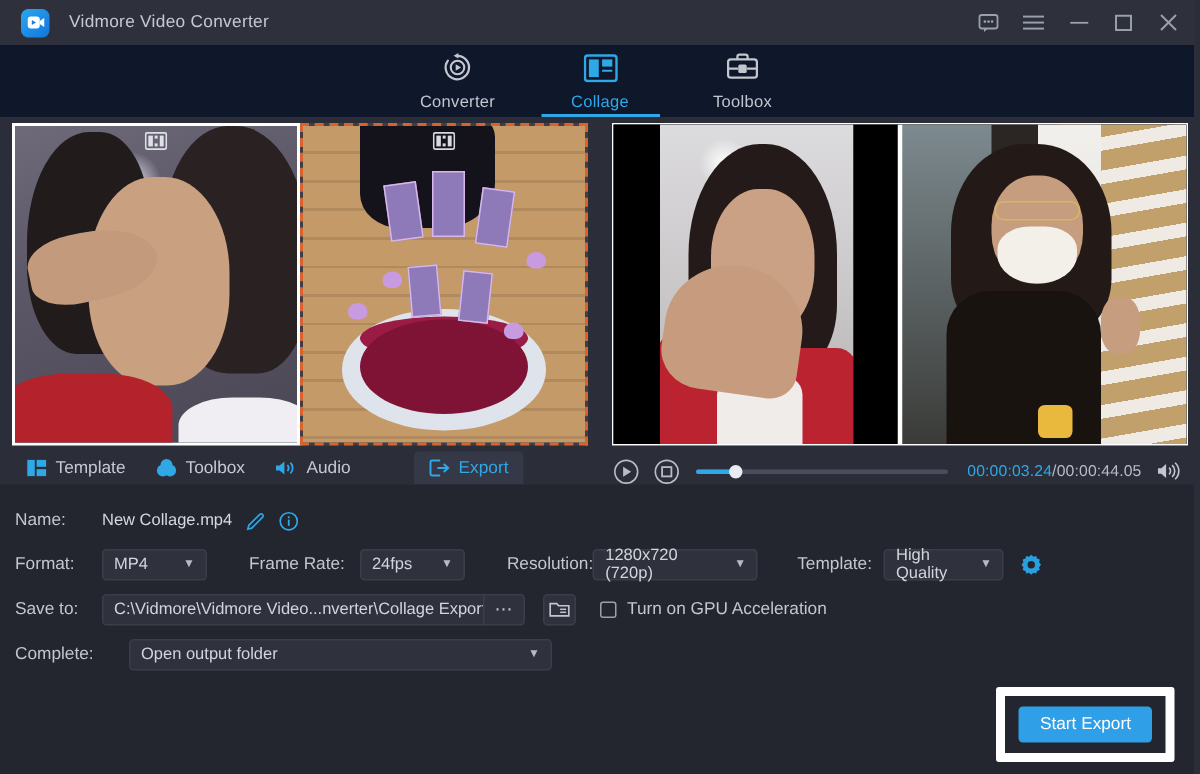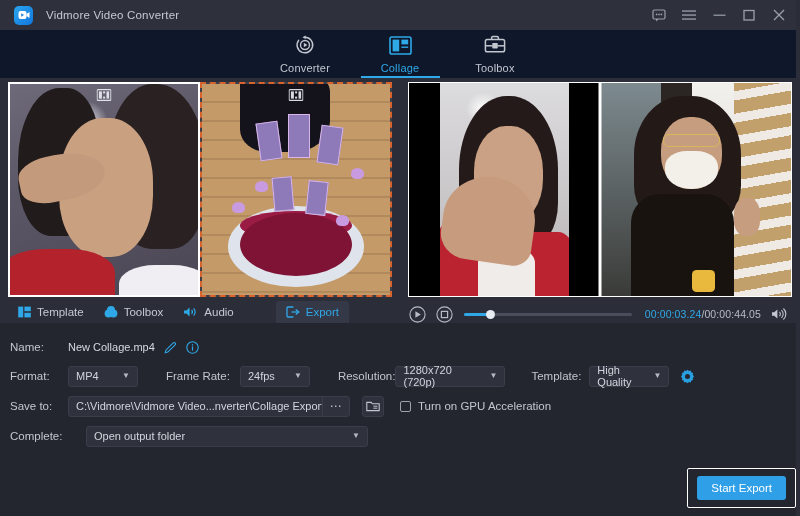--- a/index.html
+++ b/index.html
@@ -244,22 +244,22 @@
     border-radius: 3px; display: flex; align-items: center; justify-content: center;
   }
   .dots-btn {
     width: 28px; height: 21px; display:flex; align-items:center; justify-content:center;
     color:#c2c6cf; font-size: 12px; letter-spacing:1px;
     border-left: 1px solid #3a3e4b;
   }
 
   
   .export-wrap {
-    position: absolute; right: 4px; bottom: 8px;
-    border: 1px solid #ffffff; padding: 7px 9px; border-radius: 2px;
+    position: absolute; right: 17px; bottom: 8px;
+    border: 6px solid #ffffff; padding: 7px 9px; border-radius: 2px;
   }
   .start-export {
     background: #2f9fe8; color: #ffffff; font-size: 11.5px;
     border: none; border-radius: 3px; padding: 6px 14px; cursor: pointer;
     font-family: "Liberation Sans", sans-serif;
   }
   .scrollbar-r {
     position:absolute; right:0; top:0; width:4px; height:100%; background:#2b2e38;
   }
 </style>

